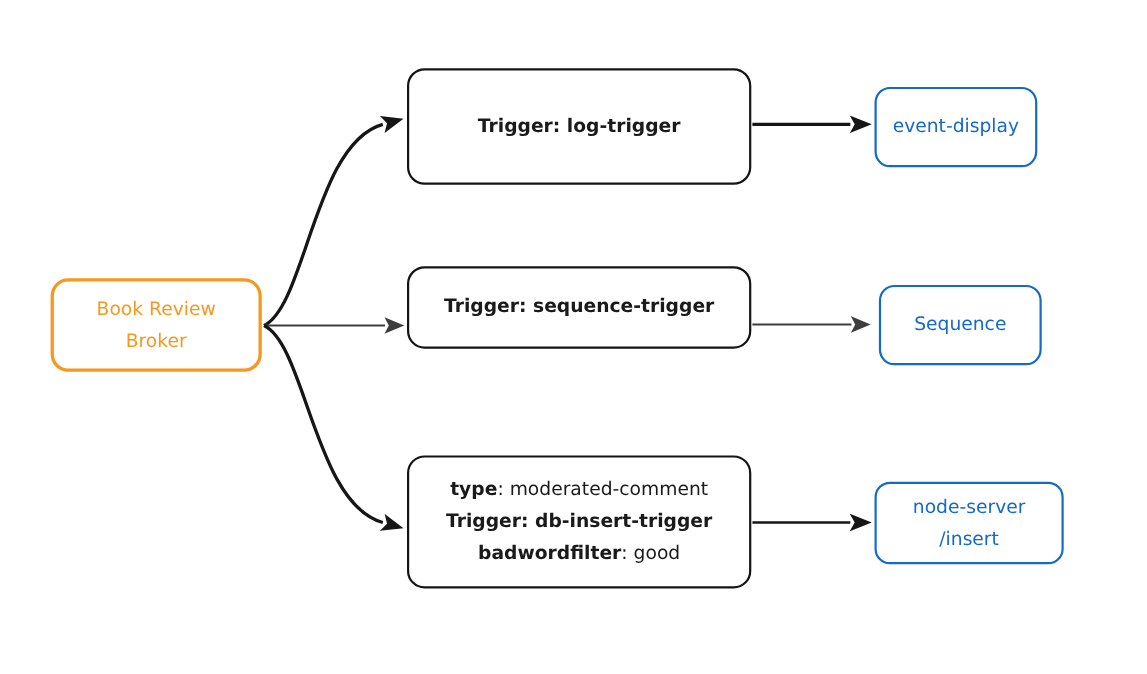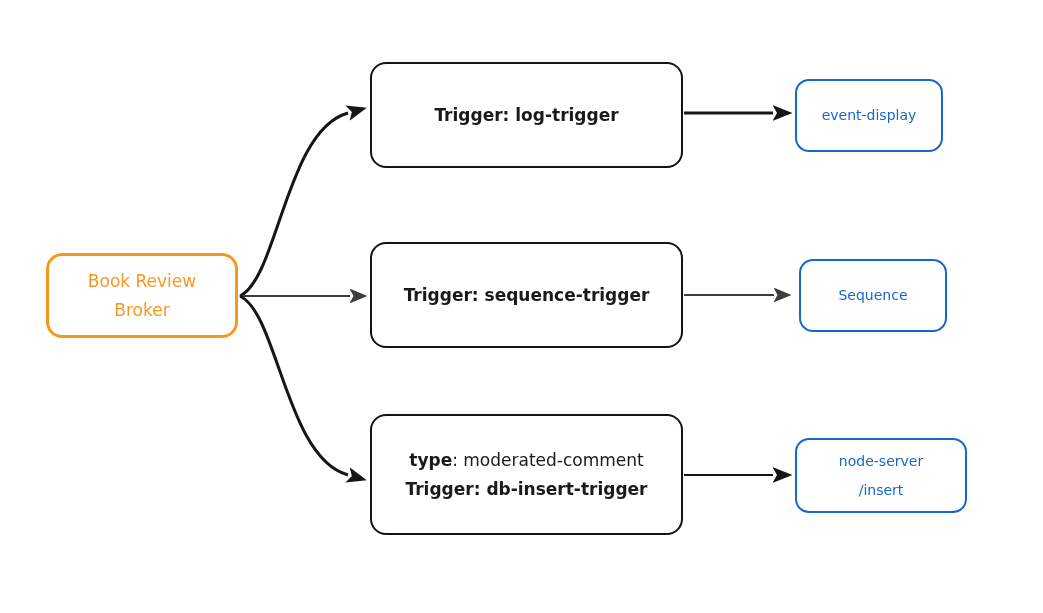--- a/index.html
+++ b/index.html
@@ -19,21 +19,21 @@
   }
   .broker .lbl{max-width:150px;}
   .trigger{
     border:2.5px solid #141414;border-radius:16px;
     color:#1a1a1a;font-size:17px;
   }
   .tline{line-height:29px;white-space:nowrap;}
   .tline b{font-weight:bold;}
   .sink{
     border:2.5px solid var(--blue,#1569C7);border-radius:14px;
-    color:var(--blue,#1569C7);font-size:14px;line-height:29px;text-align:center;
+    color:var(--blue,#1569C7);font-size:17px;line-height:29px;text-align:center;
   }
 </style>
 </head>
 <body>
 
 <div class="canvas">
 
   <svg class="edges" viewBox="0 0 1043 613" xmlns="http://www.w3.org/2000/svg">
     <defs>
       <marker id="arrow-dark" markerUnits="userSpaceOnUse" markerWidth="21" markerHeight="16" refX="0.5" refY="8" orient="auto">
@@ -56,32 +56,35 @@
   <div class="node broker" style="left:46px;top:253px;width:192px;height:85px">
     <span class="lbl">Book Review Broker</span>
   </div>
 
   <div class="node trigger" style="left:370px;top:62px;width:313px;height:106px">
     <div class="tline">
       <b>Trigger: log-trigger</b>
     </div>
   </div>
 
-  <div class="node trigger" style="left:370px;top:242px;width:313px;height:106px">
+  <div class="node trigger" style="left:370px;top:242px;width:313px;height:75px">
     <div class="tline">
       <b>Trigger: sequence-trigger</b>
     </div>
   </div>
 
   <div class="node trigger" style="left:370px;top:414px;width:313px;height:121px">
     <div class="tline">
       <b>type</b><span>: moderated-comment</span>
     </div>
     <div class="tline">
       <b>Trigger: db-insert-trigger</b>
+    </div>
+    <div class="tline">
+      <b>badwordfilter</b><span>: good</span>
     </div>
   </div>
 
   <div class="node sink" style="left:795px;top:79px;width:148px;height:73px">
     <span>event-display</span>
   </div>
 
   <div class="node sink" style="left:799px;top:259px;width:148px;height:73px">
     <span>Sequence</span>
   </div>

